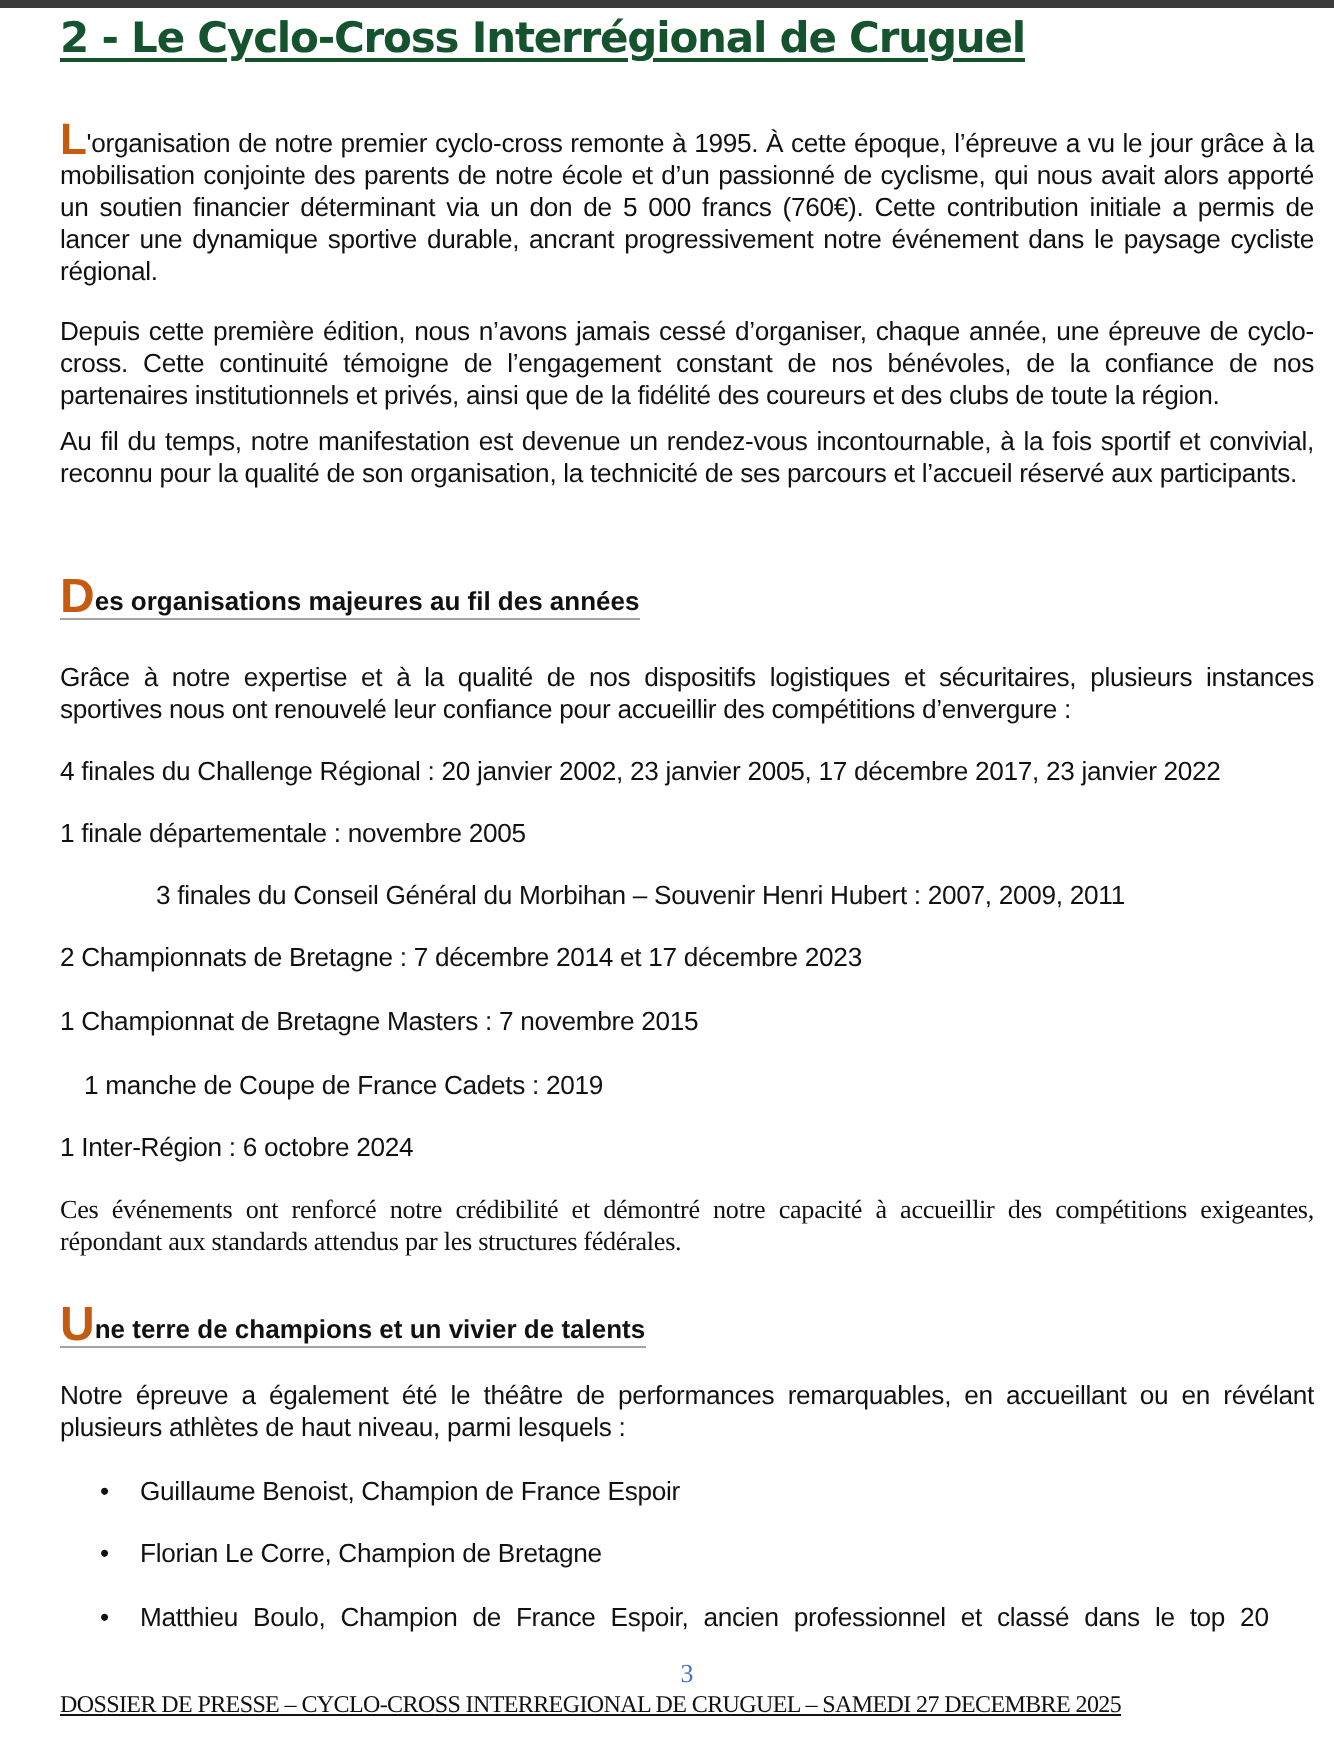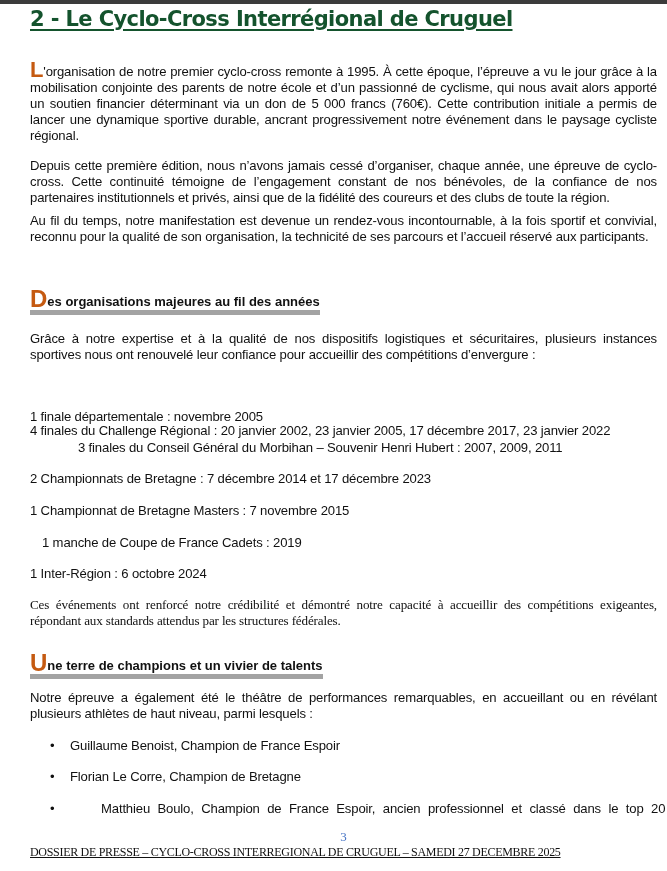--- a/index.html
+++ b/index.html
@@ -14,21 +14,21 @@
   .title {
     position: absolute; left: 0; top: 7px;
     font-family: "DejaVu Sans", sans-serif; font-weight: bold;
     font-size: 21px; letter-spacing: -0.6px; text-decoration: underline;
     text-decoration-thickness: 2px; text-underline-offset: 3px; color: #14532d; white-space: nowrap;
   }
   .block { position: absolute; left: 0; width: 627px; font-size: 13.1px; line-height: 16px; text-align: justify; letter-spacing: -0.15px; }
   .dropcap { color: #c55a11; font-weight: bold; font-size: 22px; line-height: 16px; vertical-align: -1px; margin-right: 0; }
   .sub {
     position: absolute; left: 0; font-weight: bold; font-size: 13px; white-space: nowrap;
-    border-bottom: 5px solid #a3a3a3; padding-bottom: 0px; line-height: 16px;
+    border-bottom: 1px solid #a3a3a3; padding-bottom: 0px; line-height: 16px;
   }
   .sub .cap { color: #c55a11; font-size: 24px; font-weight: bold; line-height: 18px; vertical-align: -1px; }
   .line { position: absolute; left: 0; font-size: 13.1px; line-height: 16px; white-space: nowrap; letter-spacing: -0.15px; }
   .bullet { position: absolute; left: 20px; font-size: 13.1px; line-height: 16px; white-space: nowrap; letter-spacing: -0.15px; }
   .bullet .dot { position: absolute; left: 0; top: 0; }
   .bullet .txt { position: absolute; left: 20px; top: 0; }
   .pagenum { position: absolute; left: 0; width: 627px; top: 829px; text-align: center; font-family: "Liberation Serif", serif; font-size: 13px; color: #4472c4; }
   .footer { position: absolute; left: 0; top: 845px; font-family: "Liberation Serif", serif; font-size: 12px; letter-spacing: -0.3px; white-space: nowrap; color: #111; text-decoration: underline; }
 </style>
 </head>
@@ -41,21 +41,21 @@
 
   <div class="block" style="top:62px;"><span class="dropcap">L</span><span>'organisation de notre premier cyclo-cross remonte à 1995. À cette époque, l’épreuve a vu le jour grâce à la mobilisation conjointe des parents de notre école et d’un passionné de cyclisme, qui nous avait alors apporté un soutien financier déterminant via un don de 5 000 francs (760€). Cette contribution initiale a permis de lancer une dynamique sportive durable, ancrant progressivement notre événement dans le paysage cycliste régional.</span></div>
 
   <div class="block" style="top:158px;">Depuis cette première édition, nous n’avons jamais cessé d’organiser, chaque année, une épreuve de cyclo-cross. Cette continuité témoigne de l’engagement constant de nos bénévoles, de la confiance de nos partenaires institutionnels et privés, ainsi que de la fidélité des coureurs et des clubs de toute la région.</div>
   <div class="block" style="top:213px;">Au fil du temps, notre manifestation est devenue un rendez-vous incontournable, à la fois sportif et convivial, reconnu pour la qualité de son organisation, la technicité de ses parcours et l’accueil réservé aux participants.</div>
 
   <div class="sub" style="top:290px;"><span class="cap">D</span><span>es organisations majeures au fil des années</span></div>
 
   <div class="block" style="top:331px;">Grâce à notre expertise et à la qualité de nos dispositifs logistiques et sécuritaires, plusieurs instances sportives nous ont renouvelé leur confiance pour accueillir des compétitions d’envergure :</div>
 
-  <div class="line" style="top:378px;margin-top:45px;">4 finales du Challenge Régional : 20 janvier 2002, 23 janvier 2005, 17 décembre 2017, 23 janvier 2022</div>
+  <div class="line" style="top:378px;">4 finales du Challenge Régional : 20 janvier 2002, 23 janvier 2005, 17 décembre 2017, 23 janvier 2022</div>
   <div class="line" style="top:409px;">1 finale départementale : novembre 2005</div>
   <div class="line" style="top:440px;margin-left:48px;">3 finales du Conseil Général du Morbihan – Souvenir Henri Hubert : 2007, 2009, 2011</div>
   <div class="line" style="top:471px;text-align:center;">2 Championnats de Bretagne : 7 décembre 2014 et 17 décembre 2023</div>
   <div class="line" style="top:503px;">1 Championnat de Bretagne Masters : 7 novembre 2015</div>
   <div class="line" style="top:535px;margin-left:12px;">1 manche de Coupe de France Cadets : 2019</div>
   <div class="line" style="top:566px;">1 Inter-Région : 6 octobre 2024</div>
 
   <div class="block" style="top:597px;font-family:Liberation Serif, serif;">Ces événements ont renforcé notre crédibilité et démontré notre capacité à accueillir des compétitions exigeantes, répondant aux standards attendus par les structures fédérales.</div>
 
   <div class="sub" style="top:654px;"><span class="cap">U</span><span>ne terre de champions et un vivier de talents</span></div>
@@ -65,18 +65,18 @@
   <div class="bullet" style="top:738px;">
       <span class="dot">•</span>
       <span class="txt">Guillaume Benoist, Champion de France Espoir</span>
     </div>
   <div class="bullet" style="top:769px;">
       <span class="dot">•</span>
       <span class="txt">Florian Le Corre, Champion de Bretagne</span>
     </div>
   <div class="bullet" style="top:801px; width:607px;">
       <span class="dot">•</span>
-      <span class="txt" style="word-spacing:4px;margin-left:31px;">Matthieu Boulo, Champion de France Espoir, ancien professionnel et classé dans le top 20</span>
+      <span class="txt" style="word-spacing:4px;">Matthieu Boulo, Champion de France Espoir, ancien professionnel et classé dans le top 20</span>
     </div>
 
   <div class="pagenum">3</div>
   <div class="footer">DOSSIER DE PRESSE – CYCLO-CROSS INTERREGIONAL DE CRUGUEL – SAMEDI 27 DECEMBRE 2025</div>
 </div>
 
 </body></html>

